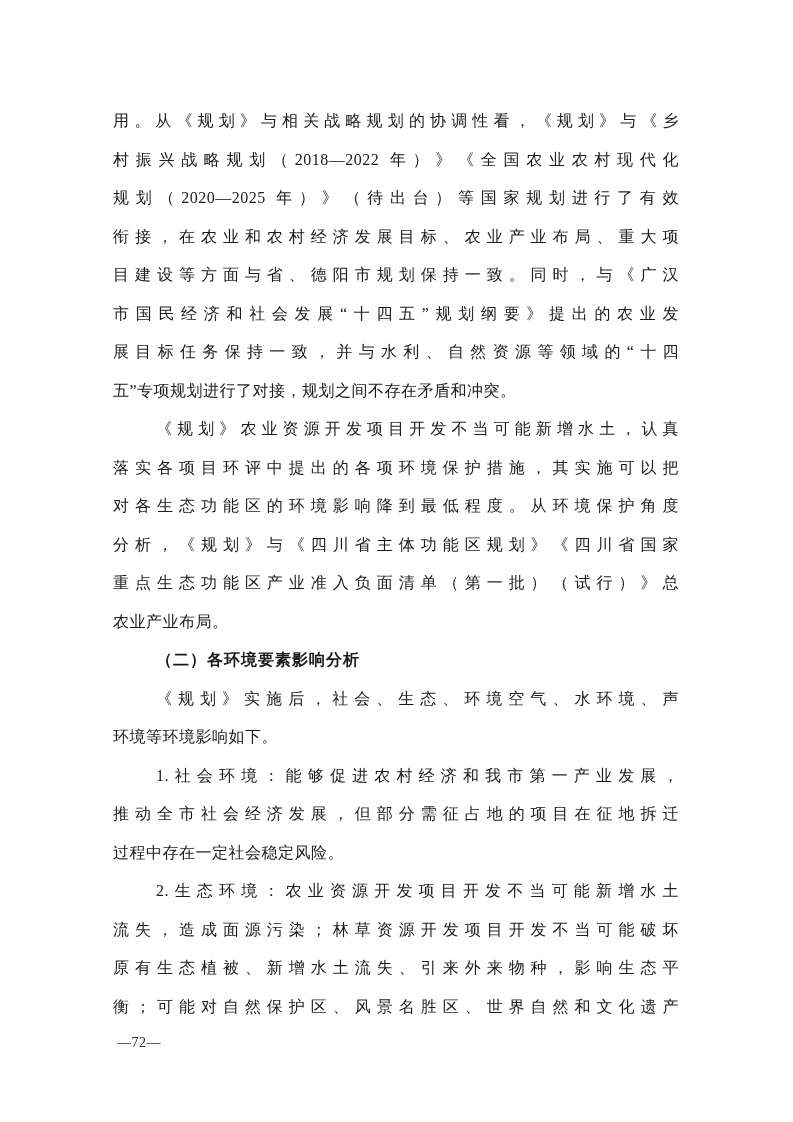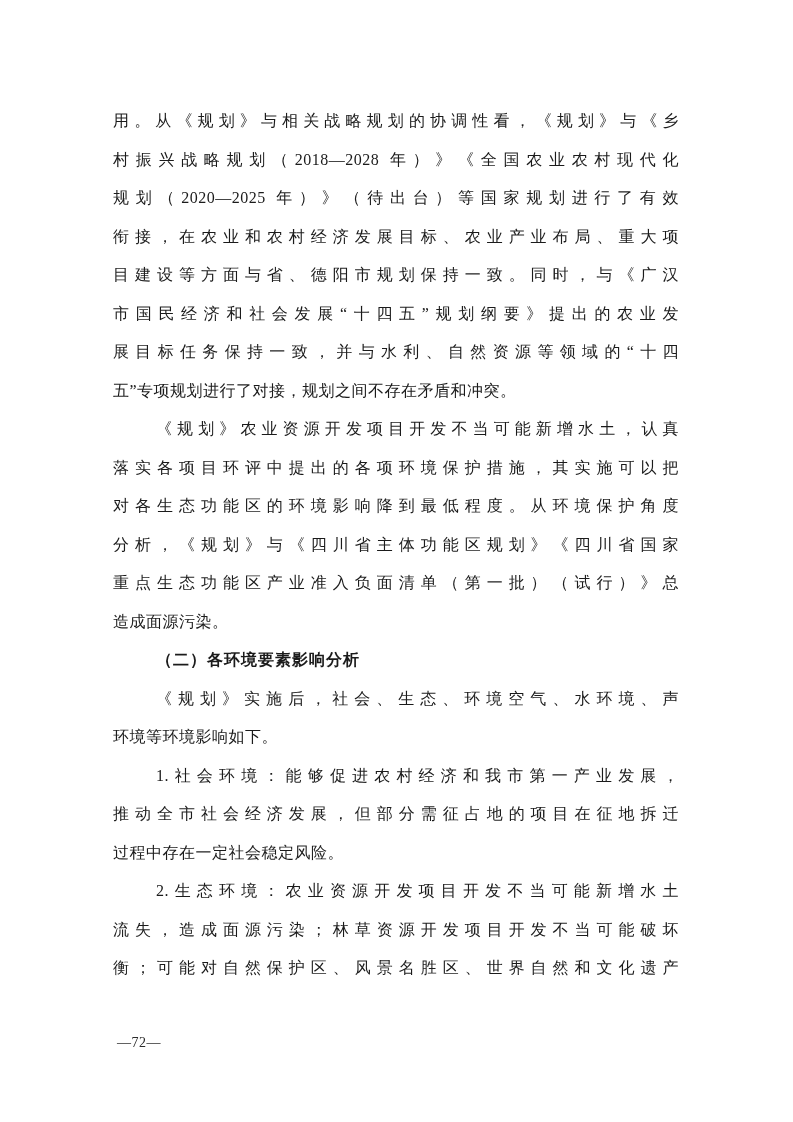--- a/index.html
+++ b/index.html
@@ -54,37 +54,38 @@
     color: #2a2a2a;
     letter-spacing: 0.5px;
   }
 </style>
 </head>
 <body>
 
 <div class="page">
   <div class="text-block">
     <div class="line">用。从《规划》与相关战略规划的协调性看，《规划》与《乡</div>
-    <div class="line">村振兴战略规划（2018—2028 年）》《全国农业农村现代化</div>
+    <div class="line">村振兴战略规划（2018—2022 年）》《全国农业农村现代化</div>
     <div class="line">规划（2020—2025 年）》（待出台）等国家规划进行了有效</div>
     <div class="line">衔接，在农业和农村经济发展目标、农业产业布局、重大项</div>
     <div class="line">目建设等方面与省、德阳市规划保持一致。同时，与《广汉</div>
     <div class="line">市国民经济和社会发展“十四五”规划纲要》提出的农业发</div>
     <div class="line">展目标任务保持一致，并与水利、自然资源等领域的“十四</div>
     <div class="line end">五”专项规划进行了对接，规划之间不存在矛盾和冲突。</div>
     <div class="line indent">《规划》农业资源开发项目开发不当可能新增水土，认真</div>
     <div class="line">落实各项目环评中提出的各项环境保护措施，其实施可以把</div>
     <div class="line">对各生态功能区的环境影响降到最低程度。从环境保护角度</div>
     <div class="line">分析，《规划》与《四川省主体功能区规划》《四川省国家</div>
     <div class="line">重点生态功能区产业准入负面清单（第一批）（试行）》总</div>
-    <div class="line end">造成面源污染。</div>
+    <div class="line end">农业产业布局。</div>
     <div class="line end indent heading">（二）各环境要素影响分析</div>
     <div class="line indent">《规划》实施后，社会、生态、环境空气、水环境、声</div>
     <div class="line end">环境等环境影响如下。</div>
     <div class="line indent">1.社会环境：能够促进农村经济和我市第一产业发展，</div>
     <div class="line">推动全市社会经济发展，但部分需征占地的项目在征地拆迁</div>
     <div class="line end">过程中存在一定社会稳定风险。</div>
     <div class="line indent">2.生态环境：农业资源开发项目开发不当可能新增水土</div>
     <div class="line">流失，造成面源污染；林草资源开发项目开发不当可能破坏</div>
+    <div class="line">原有生态植被、新增水土流失、引来外来物种，影响生态平</div>
     <div class="line">衡；可能对自然保护区、风景名胜区、世界自然和文化遗产</div>
   </div>
   <div class="page-number">—72—</div>
 </div>
 
 </body></html>

